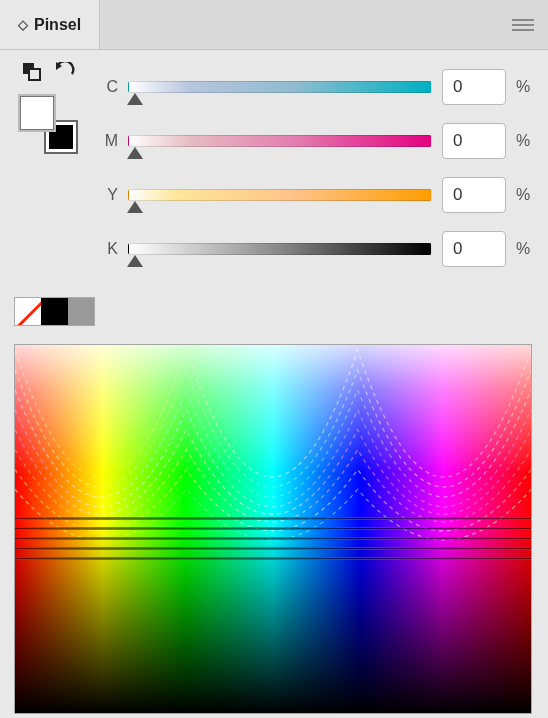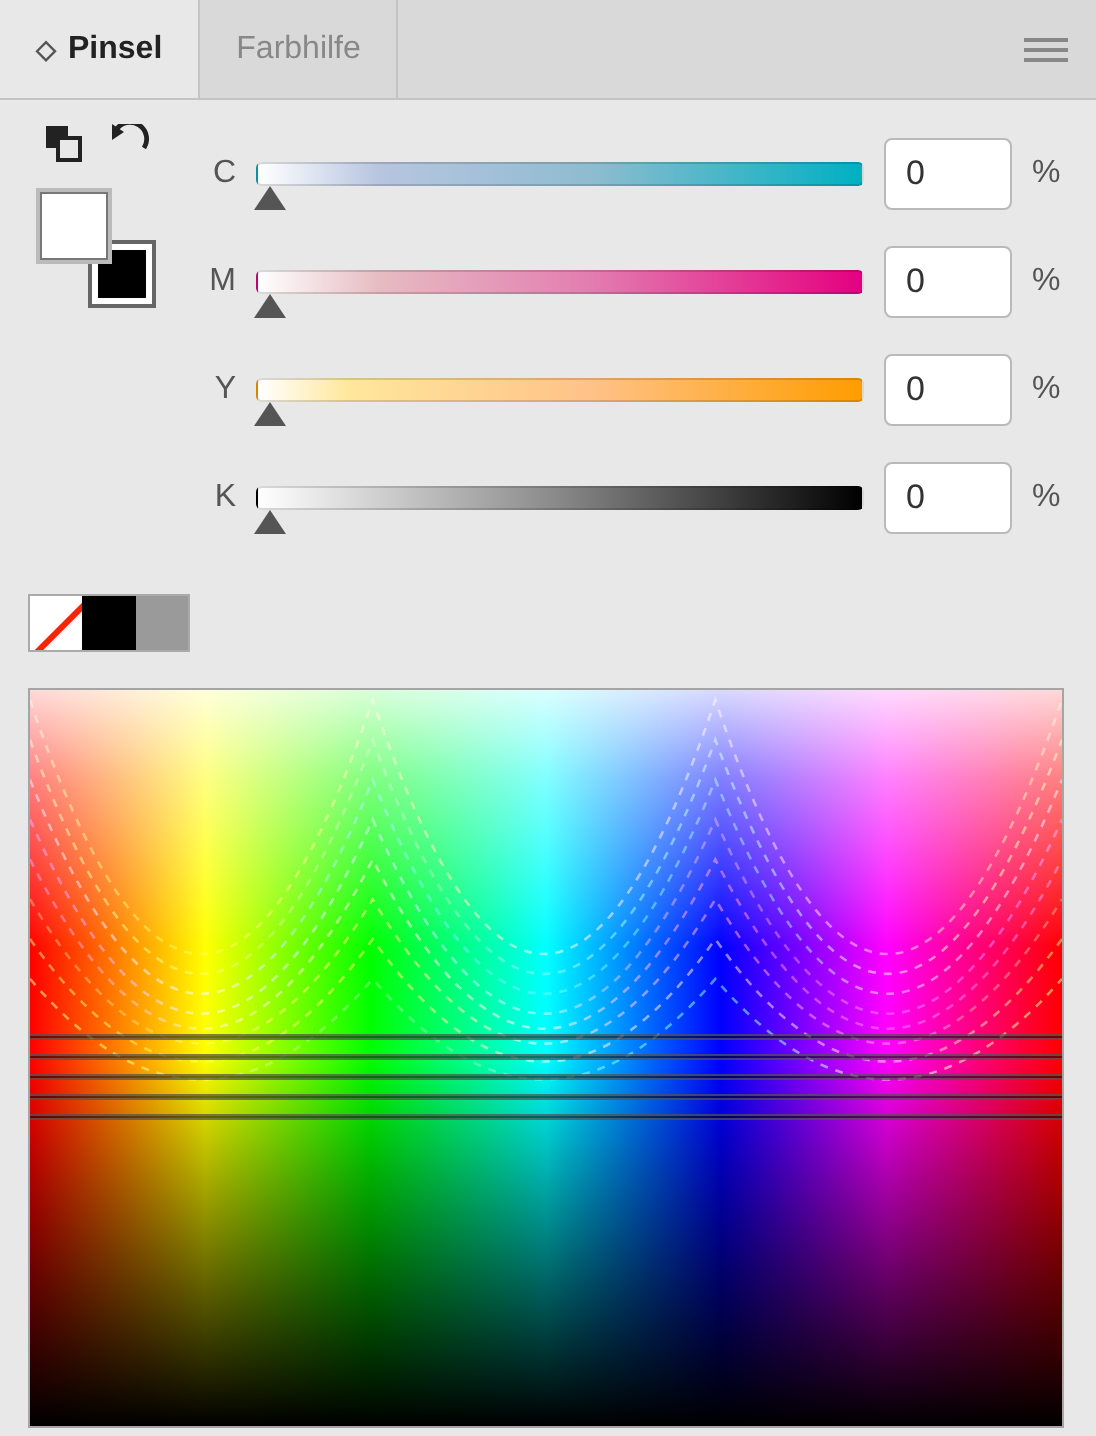--- a/index.html
+++ b/index.html
@@ -224,23 +224,20 @@
     opacity: 0.55;
   }
 </style>
 </head>
 <body>
 
 <div class="tabbar">
   <div class="tab active">
     <span class="double-arrow">◇</span>
     <span>Pinsel</span>
-  </div>
-  <div class="tab">
-    <span>Farbhilfe</span>
   </div>
   <div class="flyout">
     <div class="lines">
       <span></span>
         <span></span>
         <span></span>
     </div>
   </div>
 </div>
 

